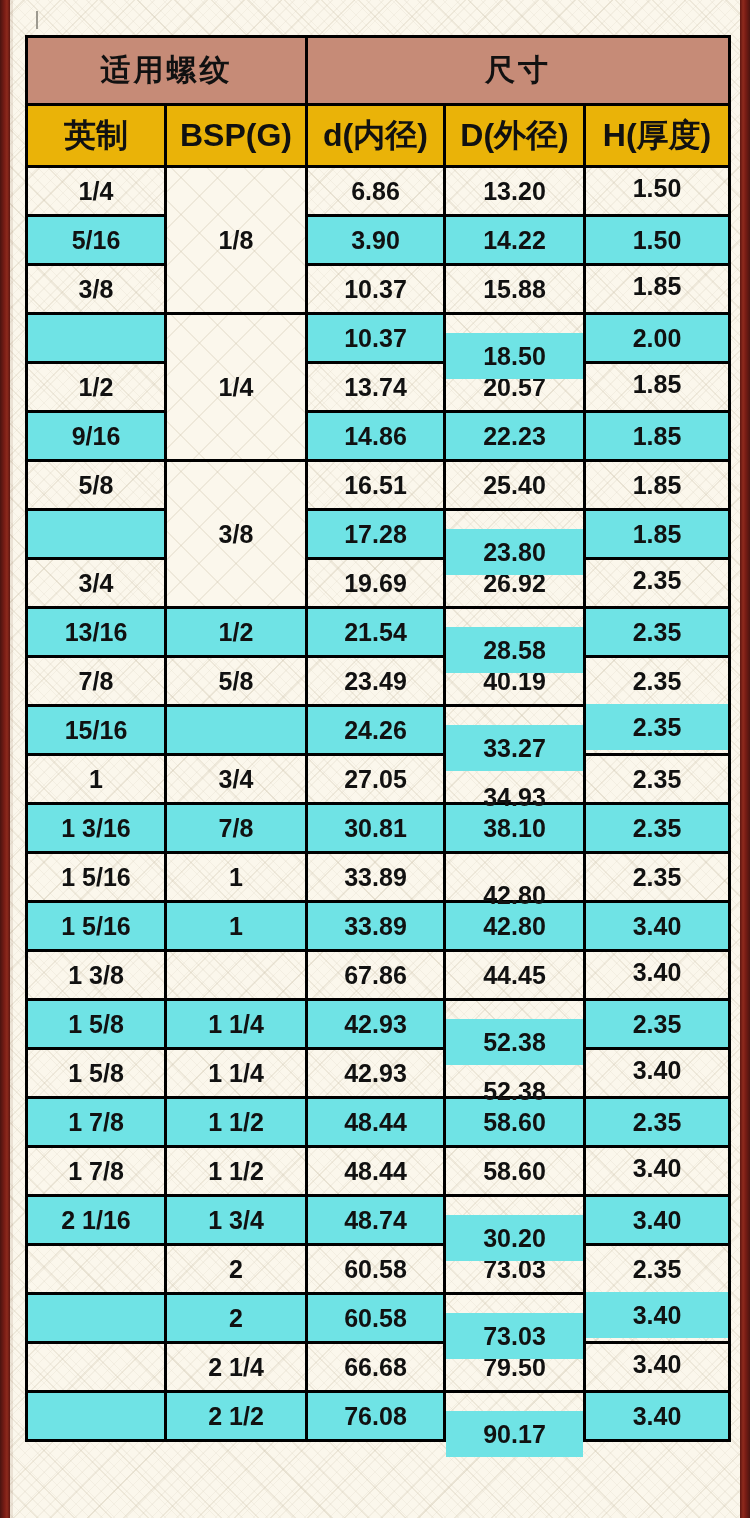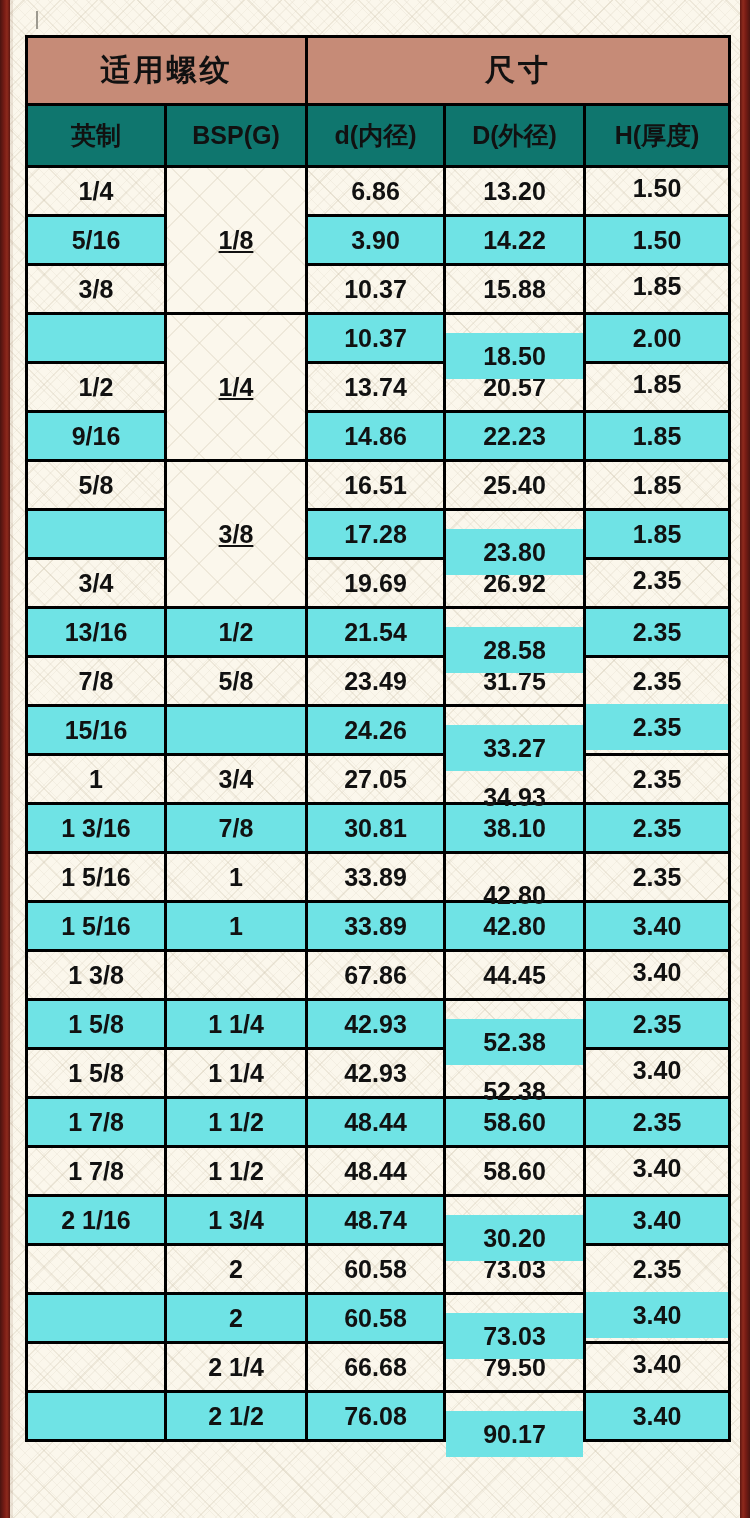--- a/index.html
+++ b/index.html
@@ -79,40 +79,39 @@
 
   
   .grp {
     background: #c68b77;
     height: 68px;
     font-size: 30px;
     letter-spacing: 3px;
   }
   
   .colhdr {
-    background: #0f766e;
+    background: #eab308;
     height: 62px;
-    font-size: 25px;
+    font-size: 32px;
   }
 
   
   tr.body-row td { height: 49px; font-size: 25px; }
   td.cyan  { background: #6fe3e5; }
   td.plain { background: transparent; }
   td.merged {
     background: transparent;
     font-size: 28px;
   }
   
   td.merged.paper {
     background-color: #fbf7ec;
     background-image:
       repeating-linear-gradient(45deg,  rgba(208,198,176,0.30) 0 1.5px, rgba(0,0,0,0) 1.5px 26px),
       repeating-linear-gradient(-45deg, rgba(208,198,176,0.30) 0 1.5px, rgba(0,0,0,0) 1.5px 26px);
-    text-decoration: underline;
   }
 
   
   .nudge-down { position: relative; top: 18px; }
   .nudge-up   { position: relative; top: -3px; }
 </style>
 </head>
 <body>
 
 <div id="page"></div>
@@ -205,21 +204,21 @@
           <td class="cyan">13/16</td>
           <td class="cyan">1/2</td>
           <td class="cyan">21.54</td>
           <td class="cyan nudge-down">28.58</td>
           <td class="cyan">2.35</td>
         </tr>
         <tr class="body-row">
           <td class="plain">7/8</td>
           <td class="plain">5/8</td>
           <td class="plain">23.49</td>
-          <td class="plain">31.75</td>
+          <td class="plain">40.19</td>
           <td class="plain">2.35</td>
         </tr>
         <tr class="body-row">
           <td class="cyan">15/16</td>
           <td class="cyan"></td>
           <td class="cyan">24.26</td>
           <td class="cyan nudge-down">33.27</td>
           <td class="cyan nudge-up">2.35</td>
         </tr>
         <tr class="body-row">

